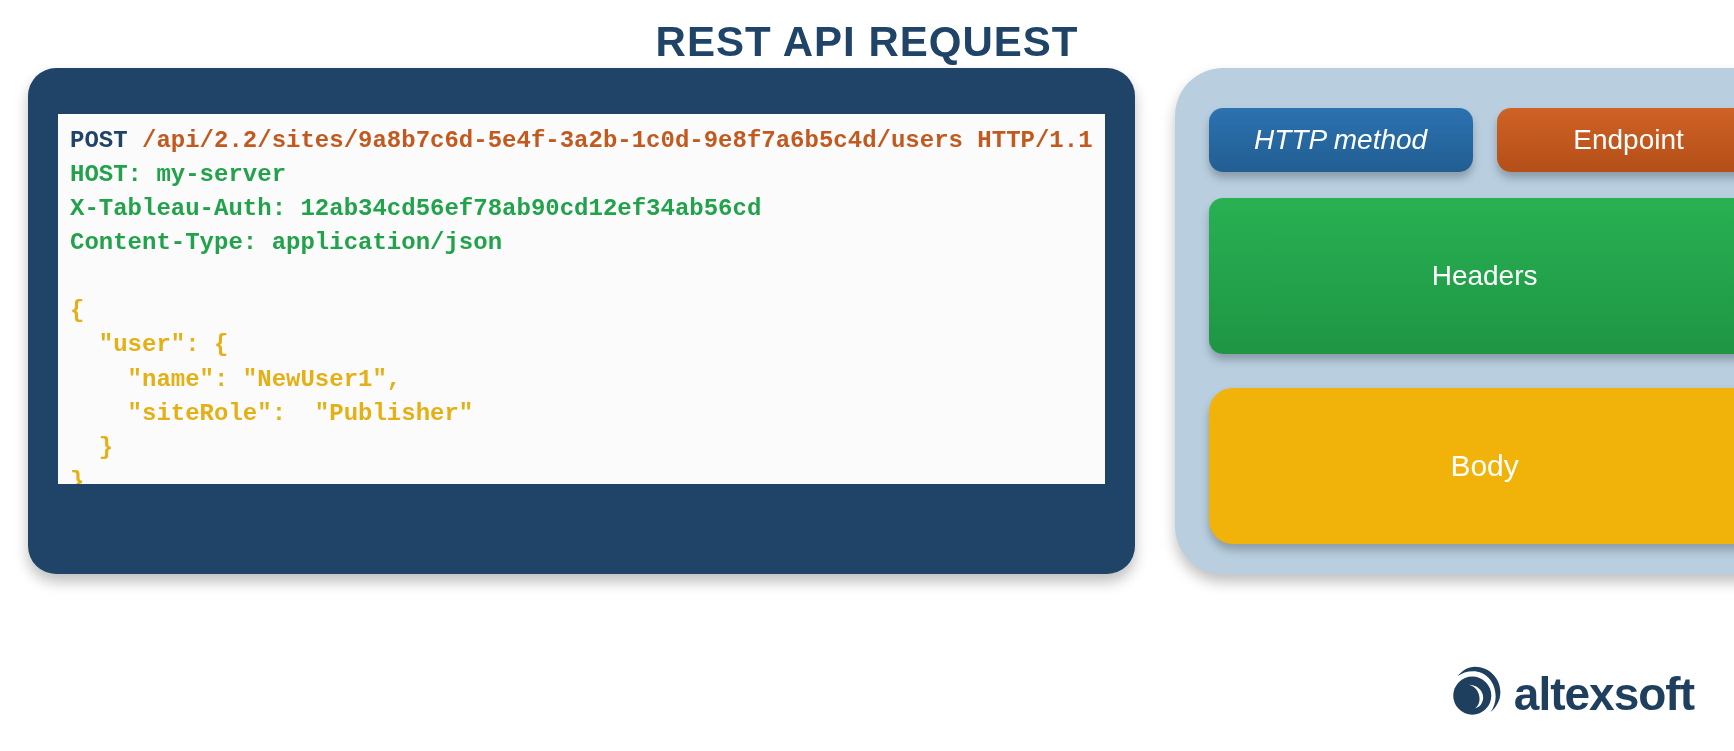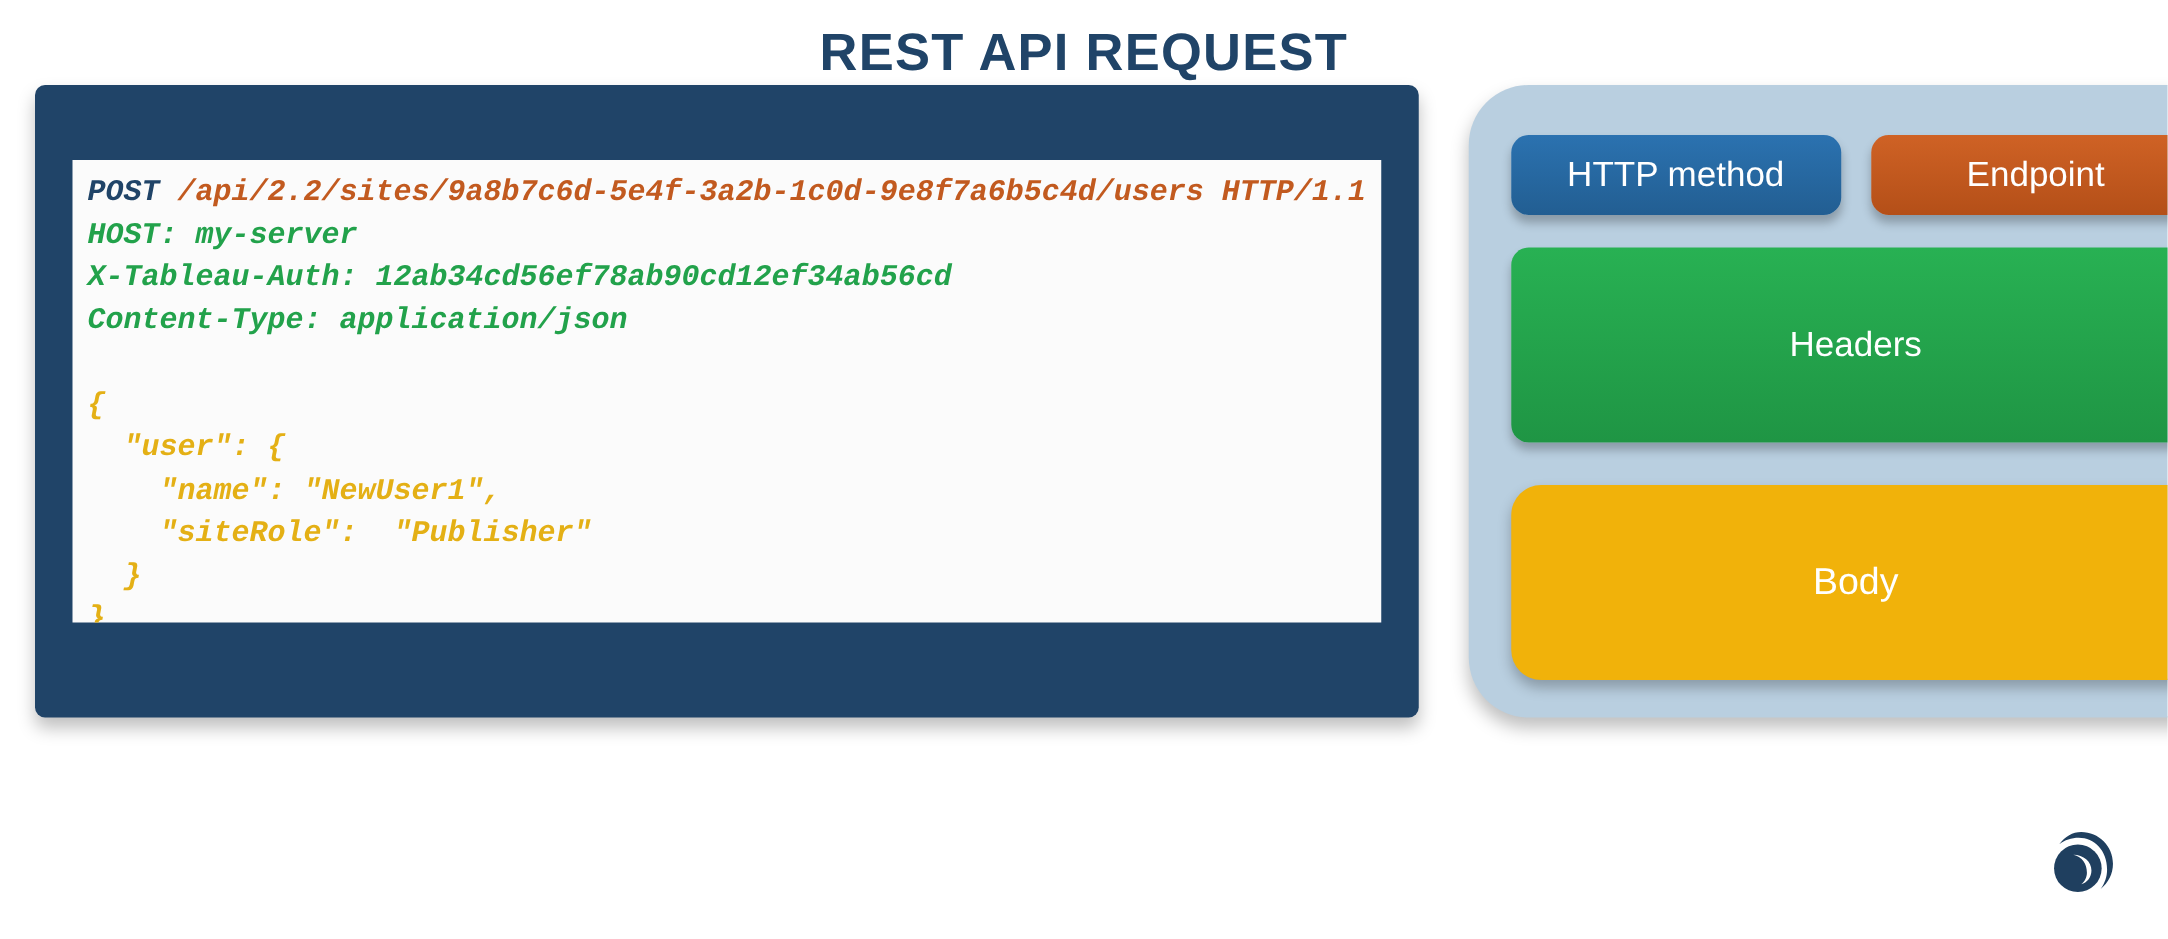--- a/index.html
+++ b/index.html
@@ -41,27 +41,26 @@
     display:flex;
     flex-direction:row;
     align-items:flex-start;
     gap:40px;
     padding:0 28px;
   }
   .code-panel{
     flex:0 0 1002px;
     height:506px;
     background:var(--navy);
-    border-radius:8px;
+    border-radius:28px;
     box-shadow:0 8px 14px 0 var(--shadow);
-    padding:60px 30px 30px 30px;
+    padding:46px 30px 30px 30px;
     display:flex;
     align-items:flex-start;
     justify-content:center;
-    font-style:italic;
   }
   .code-inner{
     width:100%;
     height:370px;
     background:var(--code-bg);
     padding:10px 12px;
     font-family:"Menlo","Consolas","Courier New",monospace;
     font-size:24px;
     line-height:1.42;
     white-space:pre;
@@ -92,21 +91,21 @@
     height:64px;
     border-radius:14px;
     display:flex;
     align-items:center;
     justify-content:center;
     color:#fff;
     font-size:28px;
     font-weight:500;
     box-shadow:0 6px 8px 0 var(--shadow);
   }
-  .pill.method{background:linear-gradient(180deg,#2b72b0 0%,#225e92 100%);}
+  .pill.method{background:linear-gradient(180deg,#2b72b0 0%,#225e92 100%);font-style:italic;}
   .pill.endpoint{background:linear-gradient(180deg,#cf6225 0%,#b44f18 100%);}
   .pill.headers{background:linear-gradient(180deg,#28b153 0%,#1f9544 100%);height:72px;}
   .big-body{
     flex:1;
     background:var(--yellow);
     border-radius:24px;
     display:flex;
     align-items:center;
     justify-content:center;
     color:#fff;
@@ -166,13 +165,14 @@
 </div>
 
 <div class="brand">
   <span>
     <svg viewBox="0 0 64 64" fill="none">
       <path d="M32 4c15.5 0 28 12.5 28 28 0 9-4.3 17-10.9 22.2 3.6-4.8 5.7-10.7 5.7-17.2C54.8 20.3 43.5 9 29.8 9 23.3 9 17.4 11.1 12.6 14.7 17.8 8.1 24.3 4 32 4Z" fill="#1f3f5f"></path>
       <circle cx="29" cy="36" r="21" fill="#1f3f5f"></circle>
       <path d="M25 24c8 2 12 8 12 16 0 4-2 8-5 10 5-1 9-6 9-12 0-8-7-14-16-14Z" fill="#ffffff"></path>
     </svg>
   </span>
+  <span class="word">altexsoft</span>
 </div>
 
 </body></html>

